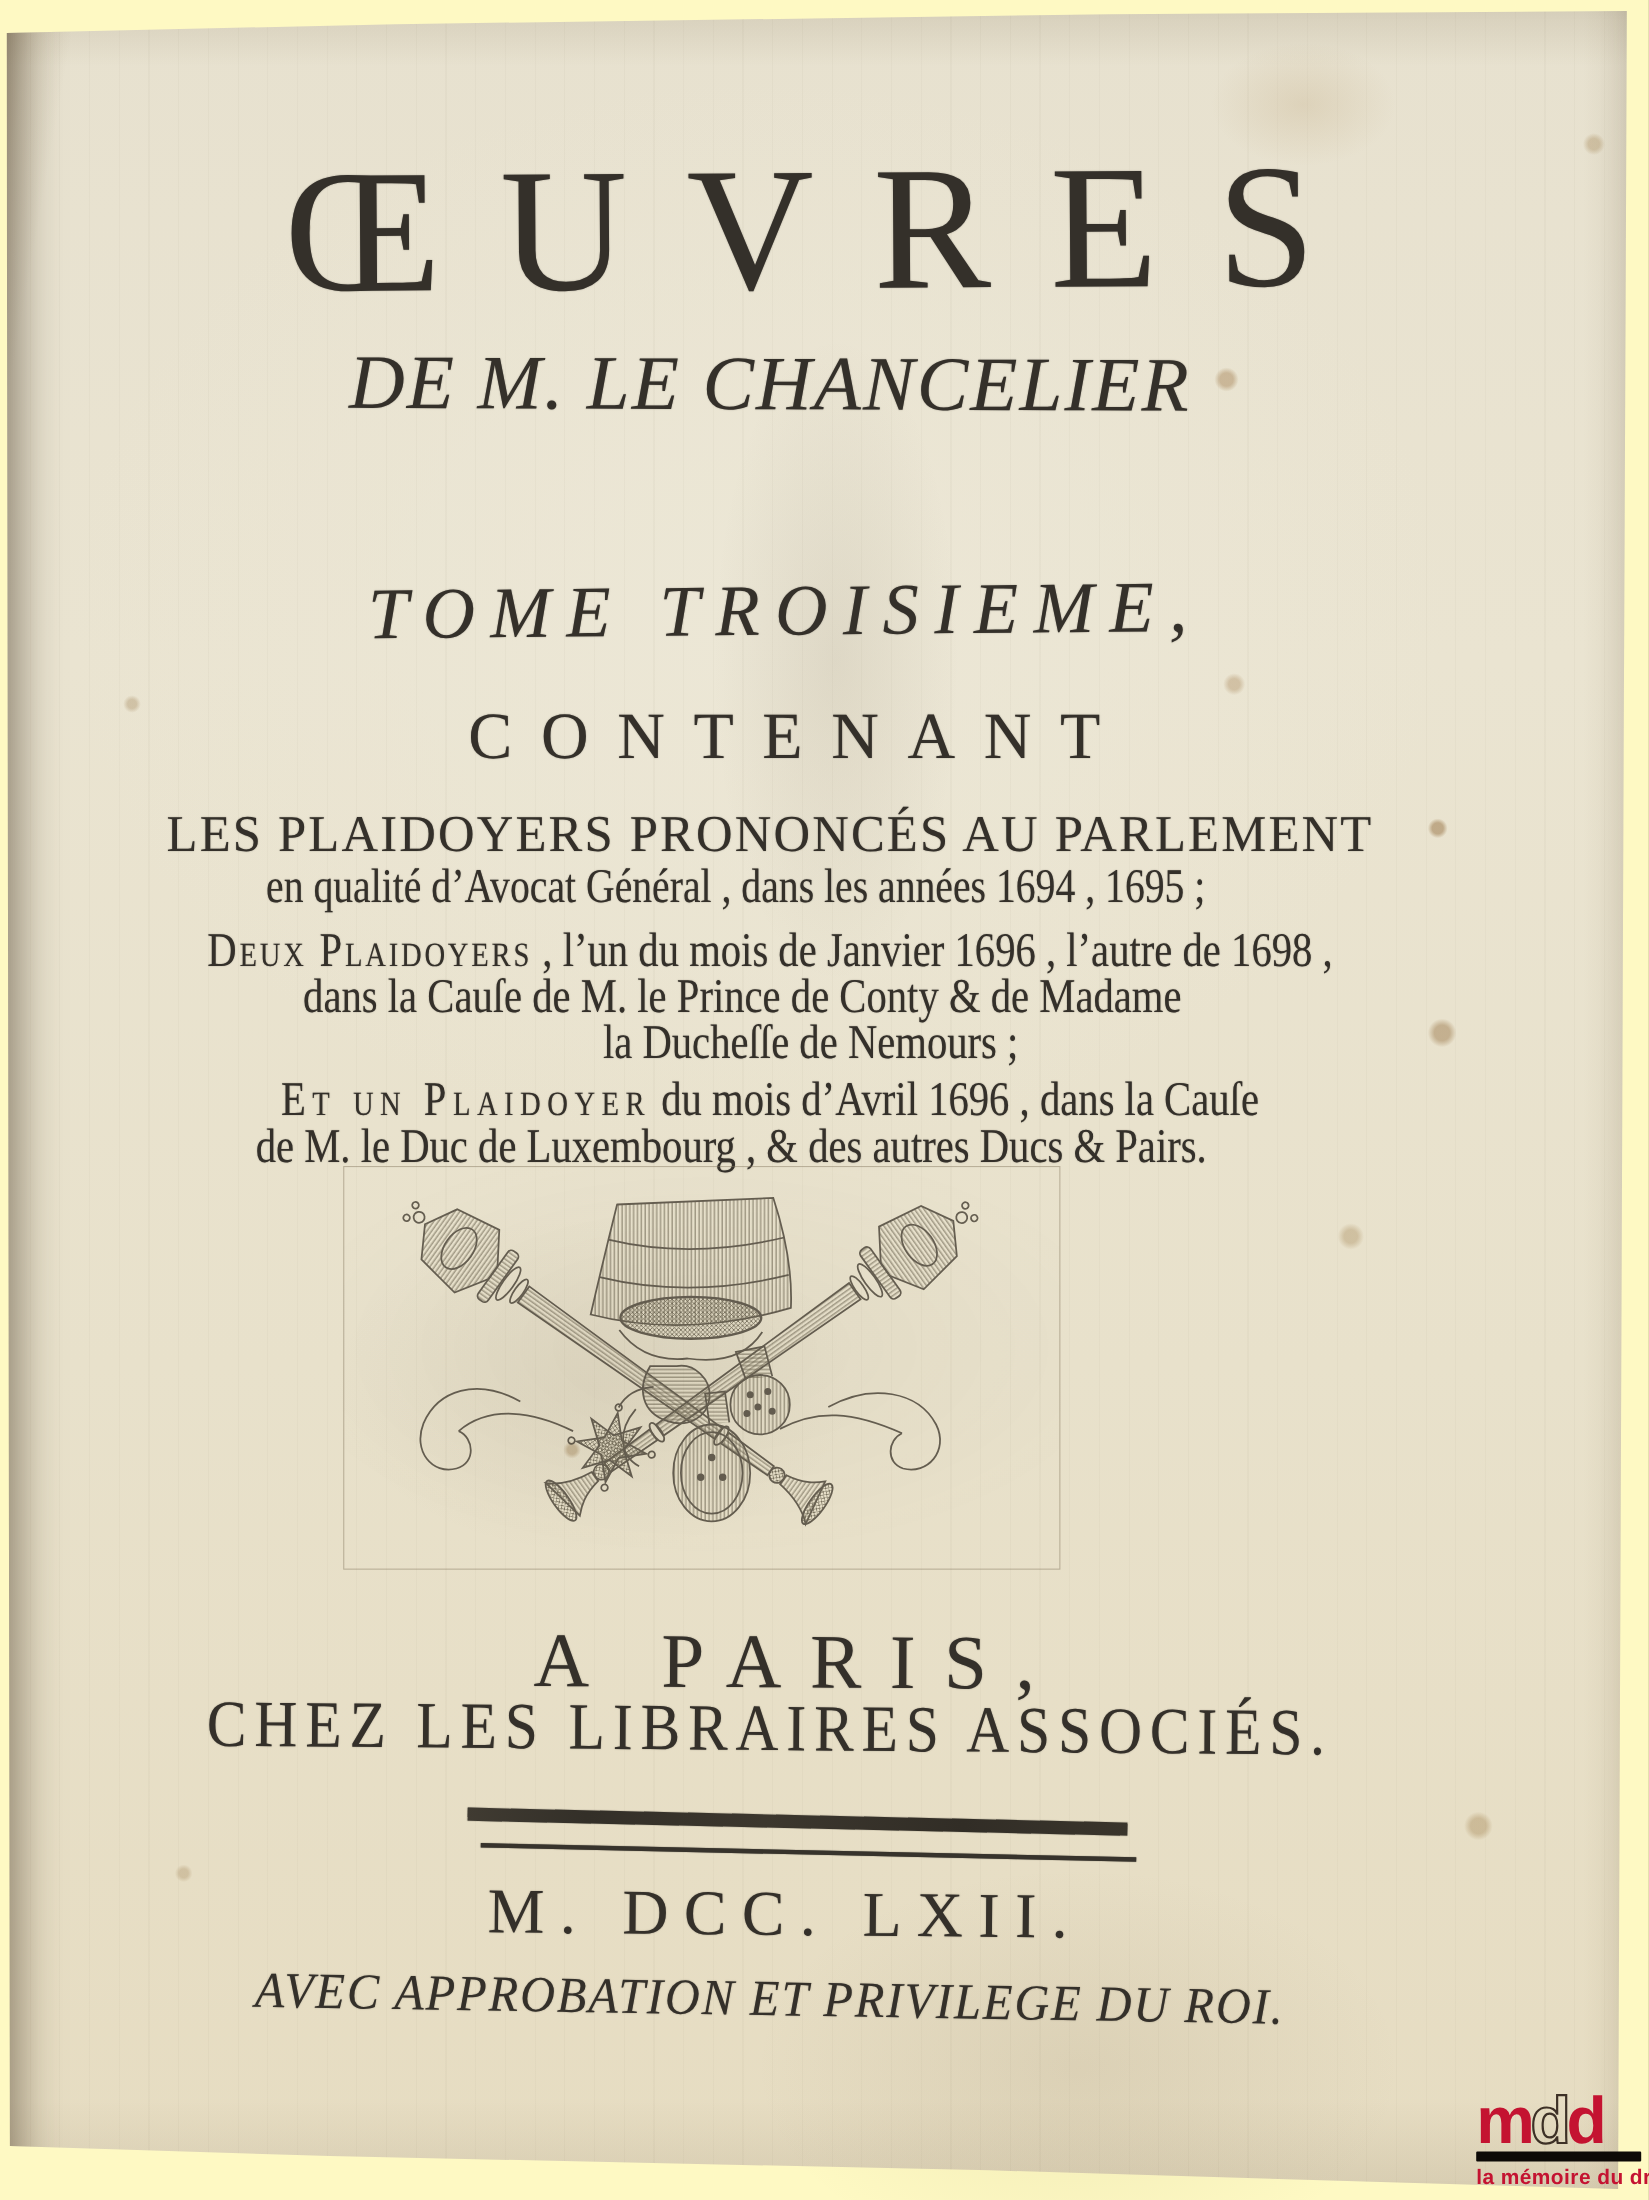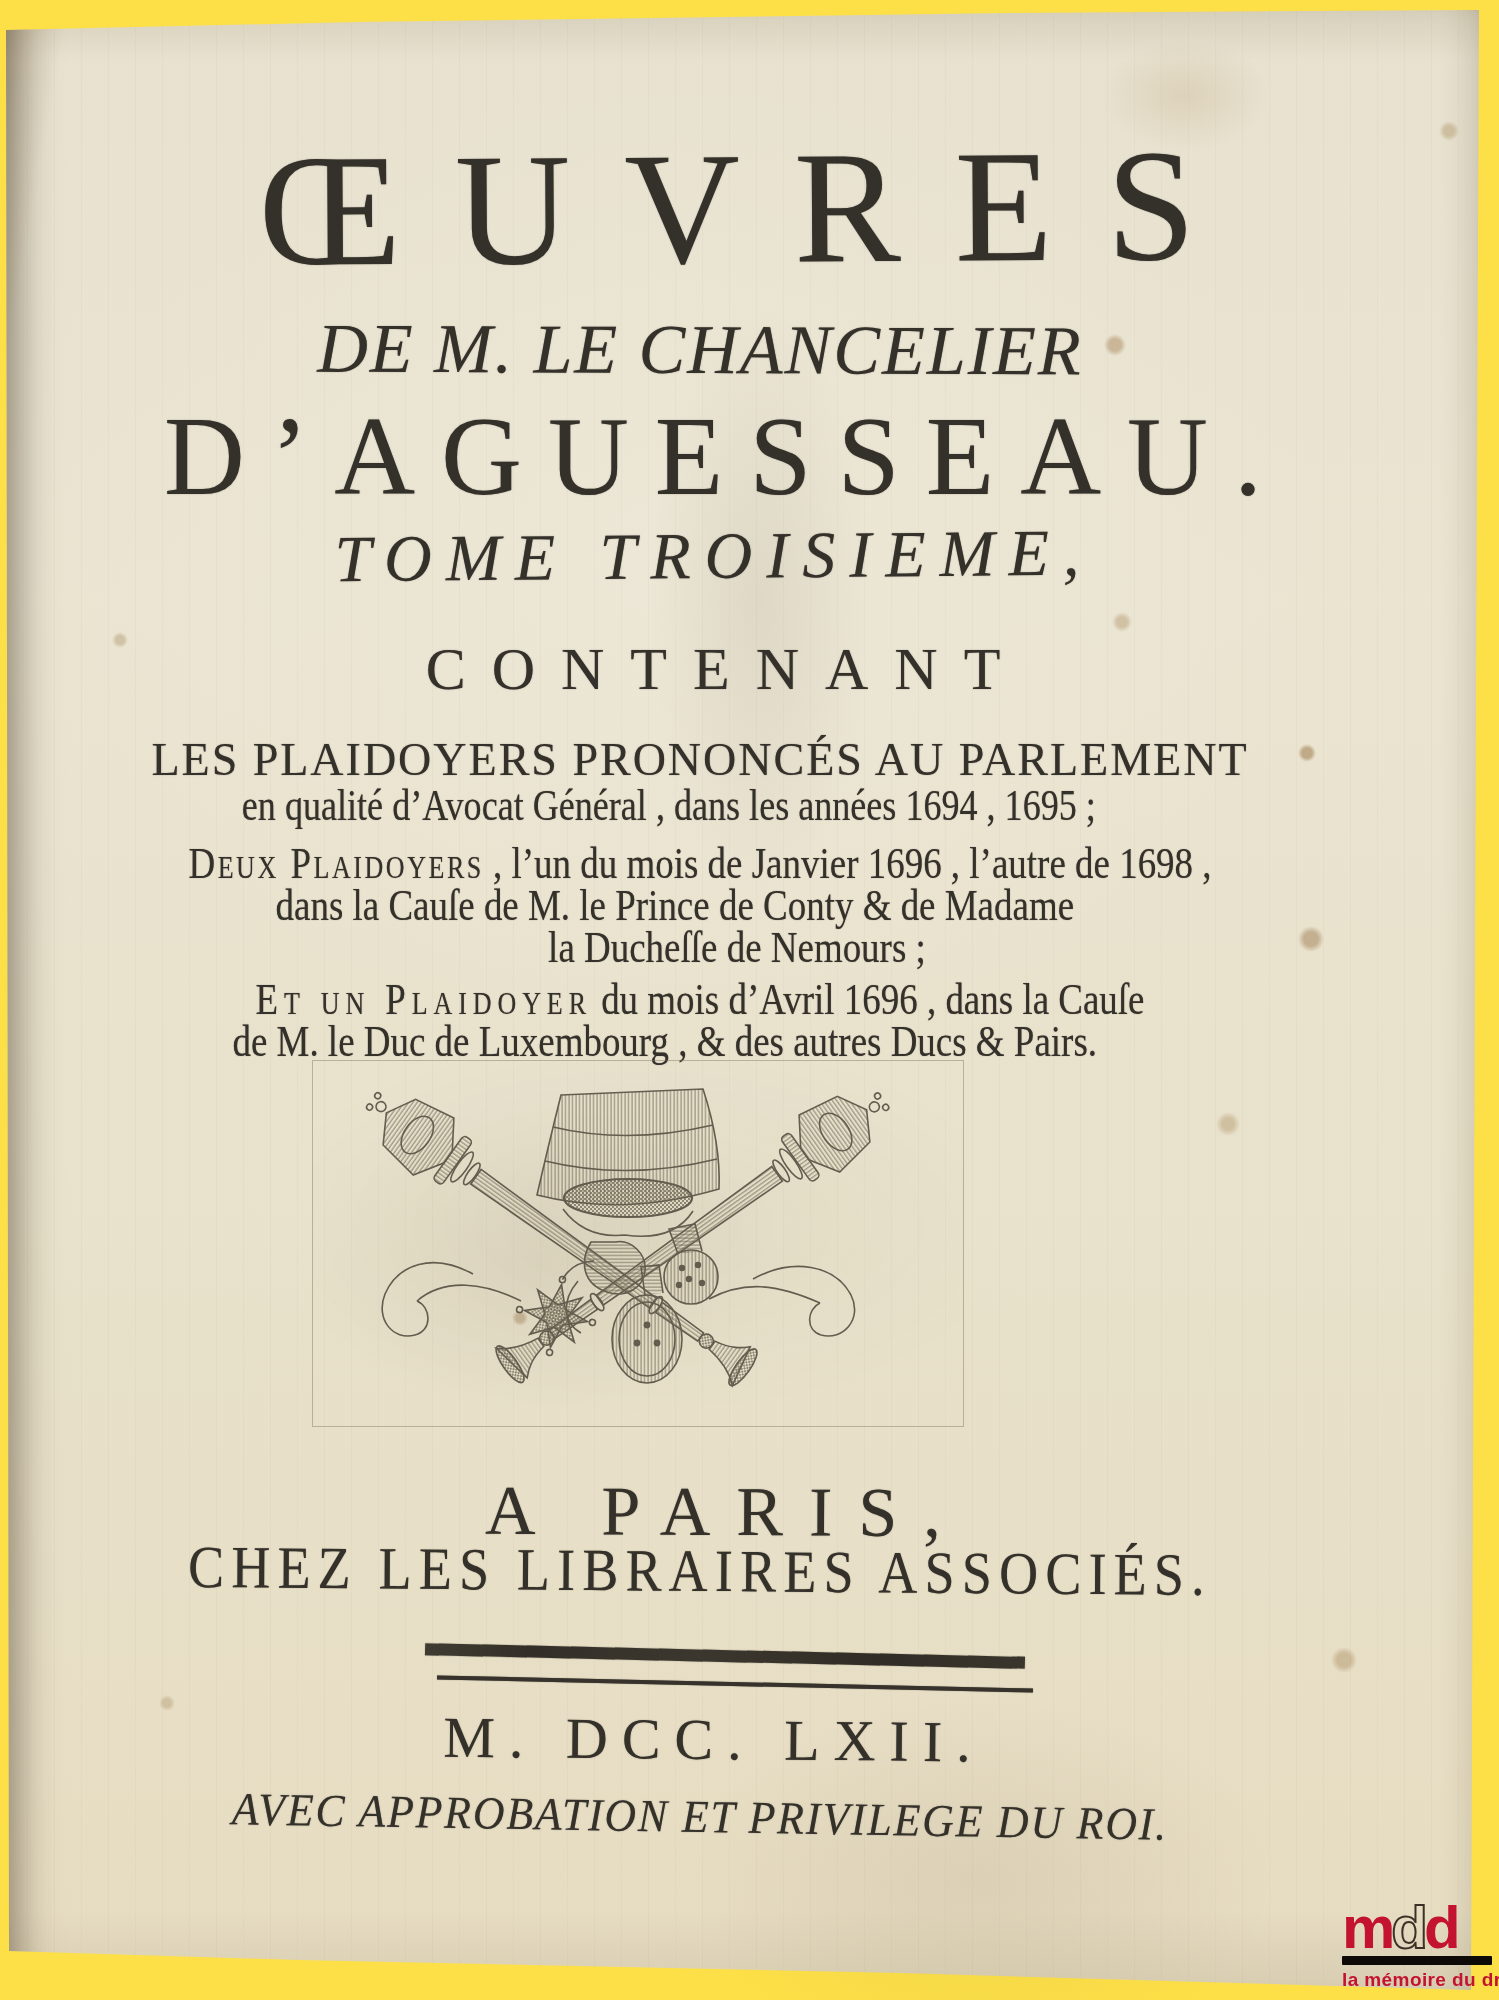--- a/index.html
+++ b/index.html
@@ -1,18 +1,18 @@
 <!DOCTYPE html>
 <html><head>
 <meta charset="utf-8">
 <style>
   html,body{margin:0;padding:0;background:#070503;}
   #stage{
     position:relative;width:1499px;height:2000px;overflow:hidden;
-    background:#fde047;
+    background:#fef9c3;
     font-family:"Liberation Serif","DejaVu Serif",serif;
   }
   
   #paper{
     position:absolute;inset:0;
     clip-path:polygon(6px 30px,360px 22px,1010px 13px,1479px 10px,1476px 700px,1471px 1990px,900px 1973px,300px 1960px,9px 1951px);
     background:
       linear-gradient(100deg, rgba(120,98,62,.30) 0px, rgba(120,98,62,.12) 34px, rgba(120,98,62,0) 70px),
       linear-gradient(270deg, rgba(105,88,55,.14) 0px, rgba(105,88,55,0) 60px),
       linear-gradient(0deg, rgba(105,88,55,.13) 0px, rgba(105,88,55,0) 90px),
@@ -87,21 +87,20 @@
 </style>
 </head>
 <body>
 
 <div id="stage">
   <div id="paper"></div>
   <div id="stains"></div>
 
   <div class="line t-main">ŒUVRES</div>
   <div class="line t-chanc">DE M. LE CHANCELIER</div>
-  <div class="line t-name">D’AGUESSEAU.</div>
   <div class="line t-tome">TOME TROISIEME,</div>
   <div class="line t-cont">CONTENANT</div>
 
   <div class="line t-caps">LES PLAIDOYERS PRONONCÉS AU PARLEMENT</div>
   <div class="line t-sub">en qualité d’Avocat Général , dans les années 1694 , 1695 ;</div>
 
   <div class="line t-b1"><span class="sc">Deux Plaidoyers</span><span> , l’un du mois de Janvier 1696 , l’autre de 1698 ,</span></div>
   <div class="line t-b2">dans la Cauſe de M. le Prince de Conty &amp; de Madame</div>
   <div class="line t-b3">la Ducheſſe de Nemours ;</div>
 

